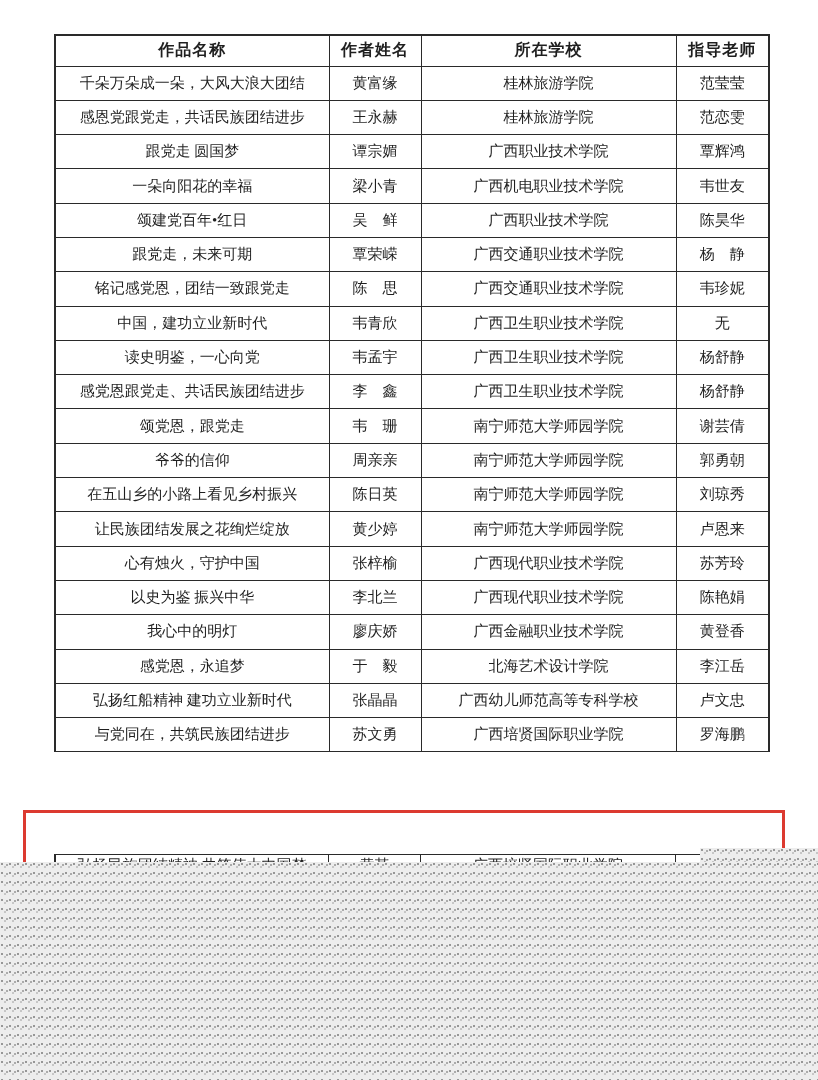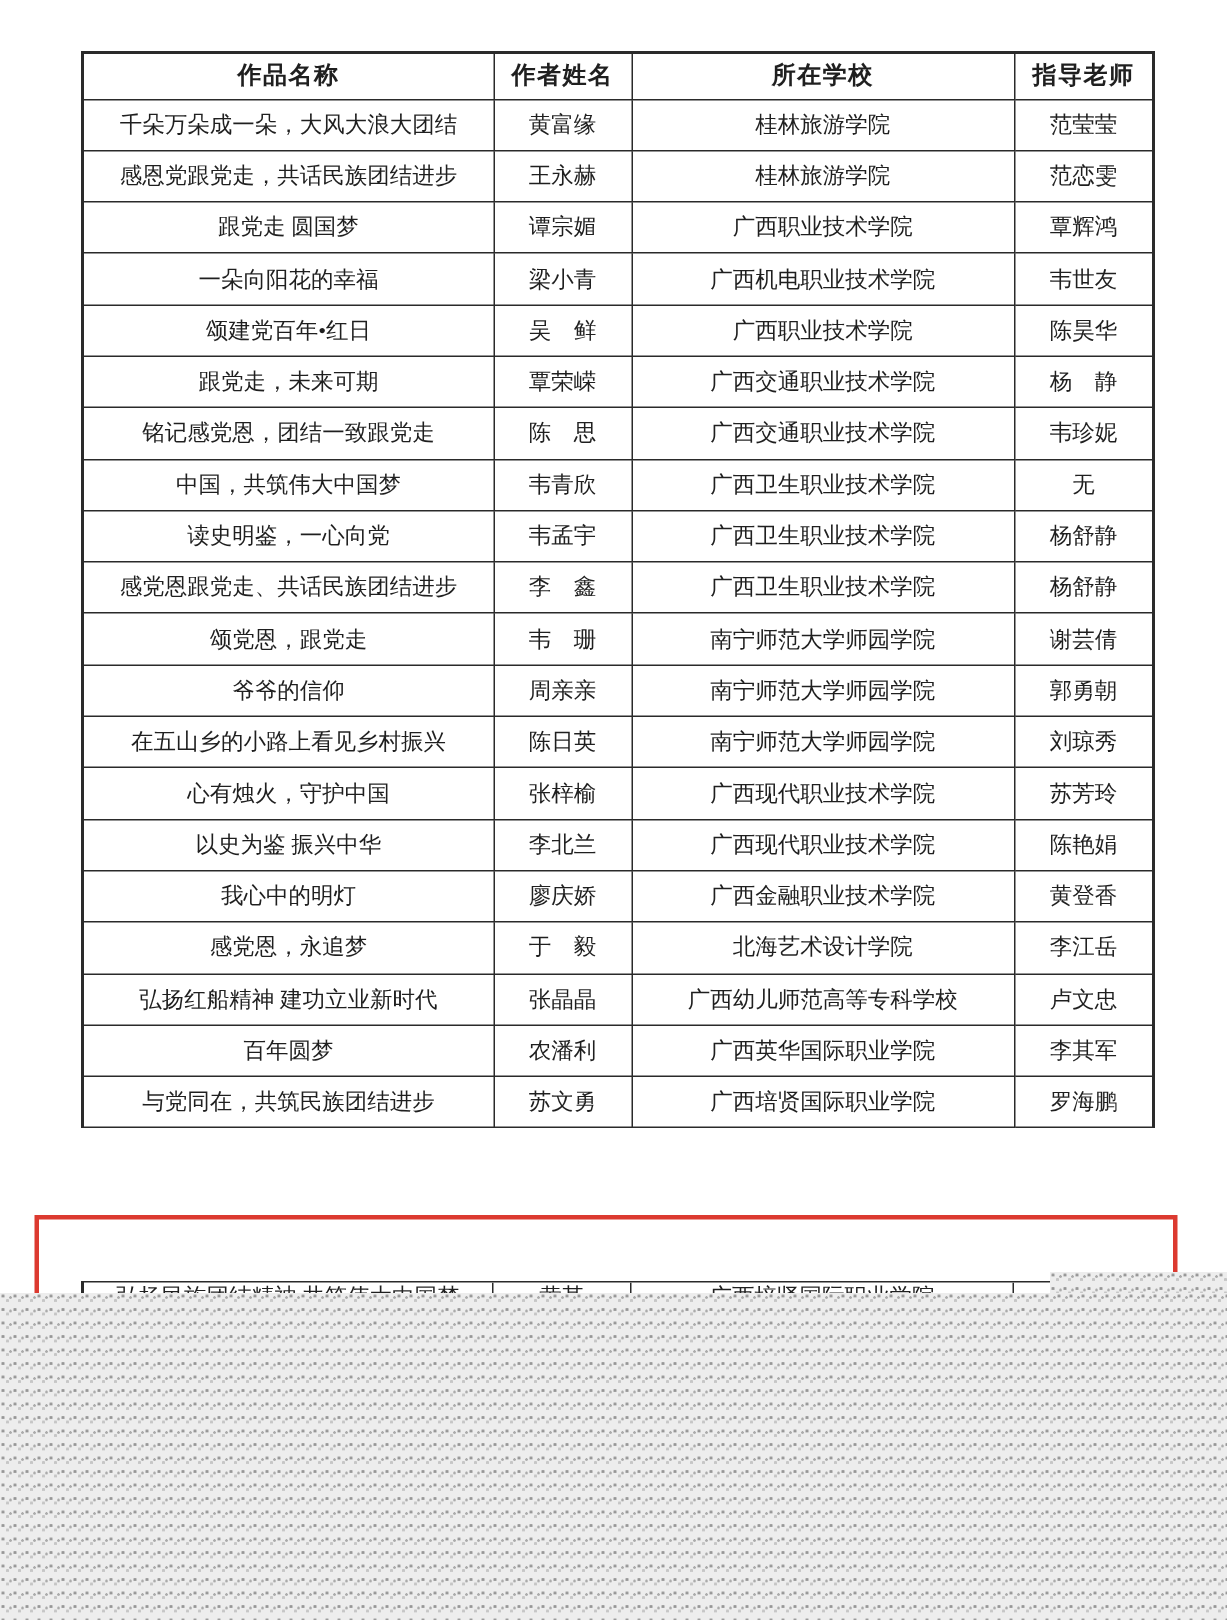--- a/index.html
+++ b/index.html
@@ -154,21 +154,21 @@
       <td>广西交通职业技术学院</td>
       <td>杨　静</td>
     </tr>
         <tr>
       <td>铭记感党恩，团结一致跟党走</td>
       <td>陈　思</td>
       <td>广西交通职业技术学院</td>
       <td>韦珍妮</td>
     </tr>
         <tr>
-      <td>中国，共筑伟大中国梦</td>
+      <td>中国，建功立业新时代</td>
       <td>韦青欣</td>
       <td>广西卫生职业技术学院</td>
       <td>无</td>
     </tr>
         <tr>
       <td>读史明鉴，一心向党</td>
       <td>韦孟宇</td>
       <td>广西卫生职业技术学院</td>
       <td>杨舒静</td>
     </tr>
@@ -190,20 +190,26 @@
       <td>南宁师范大学师园学院</td>
       <td>郭勇朝</td>
     </tr>
         <tr>
       <td>在五山乡的小路上看见乡村振兴</td>
       <td>陈日英</td>
       <td>南宁师范大学师园学院</td>
       <td>刘琼秀</td>
     </tr>
         <tr>
+      <td>让民族团结发展之花绚烂绽放</td>
+      <td>黄少婷</td>
+      <td>南宁师范大学师园学院</td>
+      <td>卢恩来</td>
+    </tr>
+        <tr>
       <td>心有烛火，守护中国</td>
       <td>张梓榆</td>
       <td>广西现代职业技术学院</td>
       <td>苏芳玲</td>
     </tr>
         <tr>
       <td>以史为鉴 振兴中华</td>
       <td>李北兰</td>
       <td>广西现代职业技术学院</td>
       <td>陈艳娟</td>
@@ -218,26 +224,20 @@
       <td>感党恩，永追梦</td>
       <td>于　毅</td>
       <td>北海艺术设计学院</td>
       <td>李江岳</td>
     </tr>
         <tr>
       <td>弘扬红船精神 建功立业新时代</td>
       <td>张晶晶</td>
       <td>广西幼儿师范高等专科学校</td>
       <td>卢文忠</td>
-    </tr>
-        <tr>
-      <td>百年圆梦</td>
-      <td>农潘利</td>
-      <td>广西英华国际职业学院</td>
-      <td>李其军</td>
     </tr>
         <tr class="highlighted">
       <td>与党同在，共筑民族团结进步</td>
       <td>苏文勇</td>
       <td>广西培贤国际职业学院</td>
       <td>罗海鹏</td>
     </tr>
       </tbody>
   </table>
 

